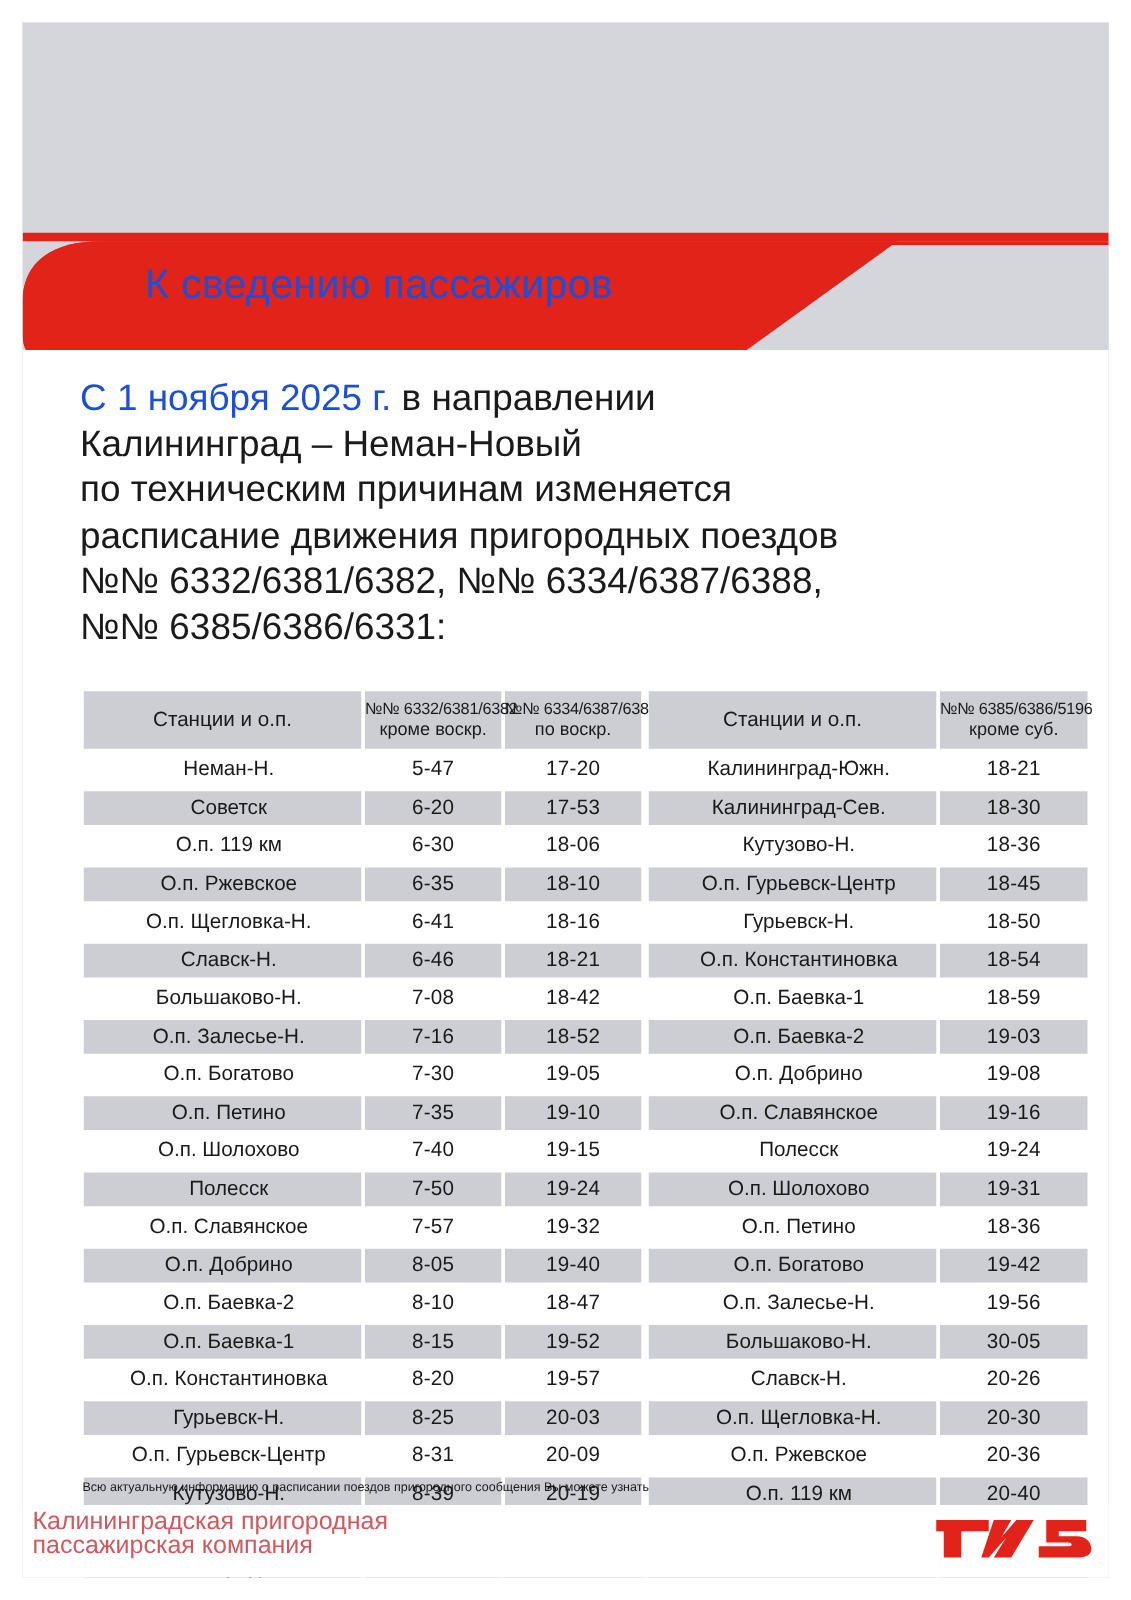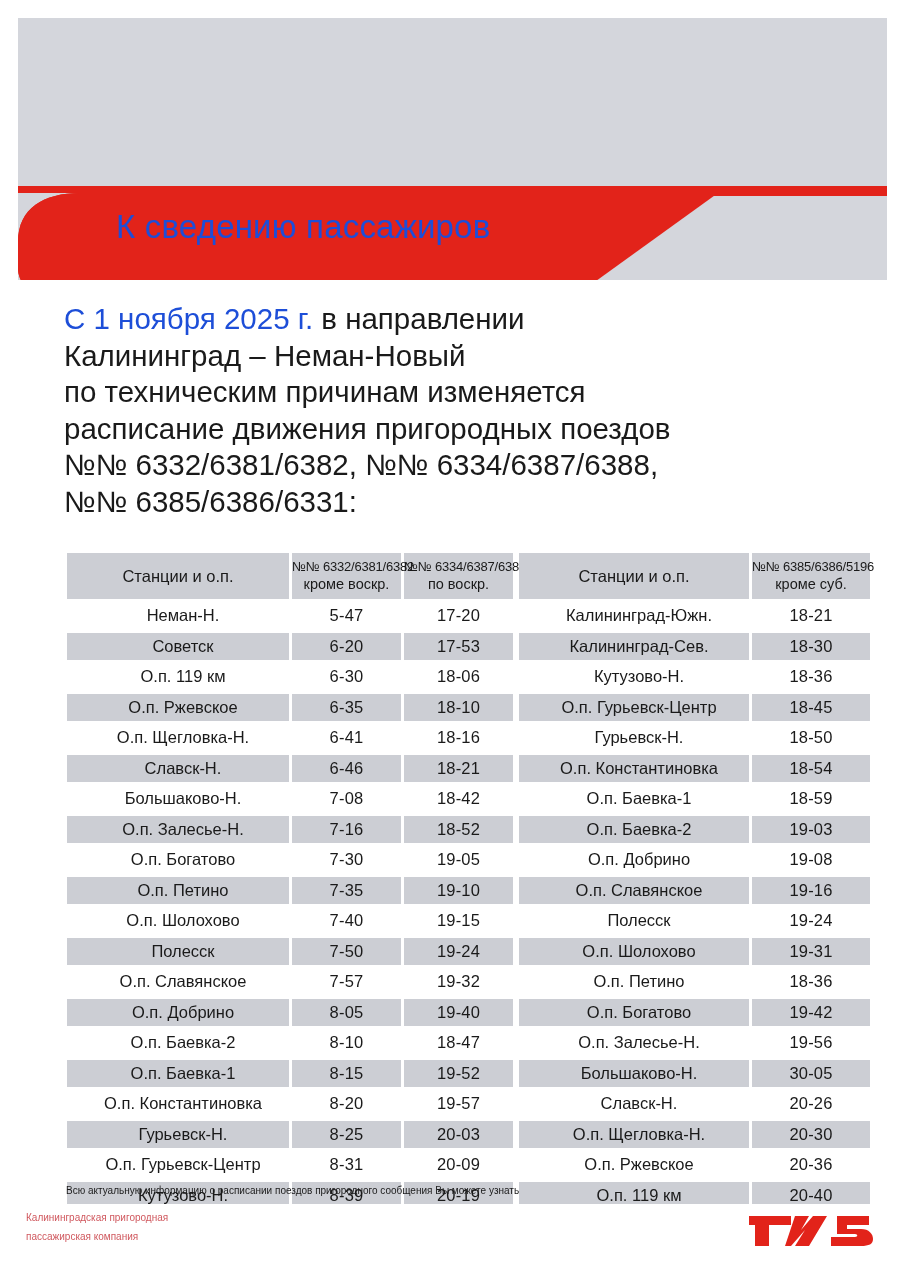--- a/index.html
+++ b/index.html
@@ -165,21 +165,21 @@
     left: 0;
     top: 1186px;
     width: 869px;
     height: 58px;
     background: #ffffff;
   }
   .company {
     position: absolute;
     left: 8px;
     top: 4px;
-    font-size: 10px;
+    font-size: 20px;
     line-height: 19px;
     color: #d0585e;
   }
   .rzd-logo {
     position: absolute;
     right: 12px;
     top: 4px;
     width: 128px;
     height: 42px;
   }

